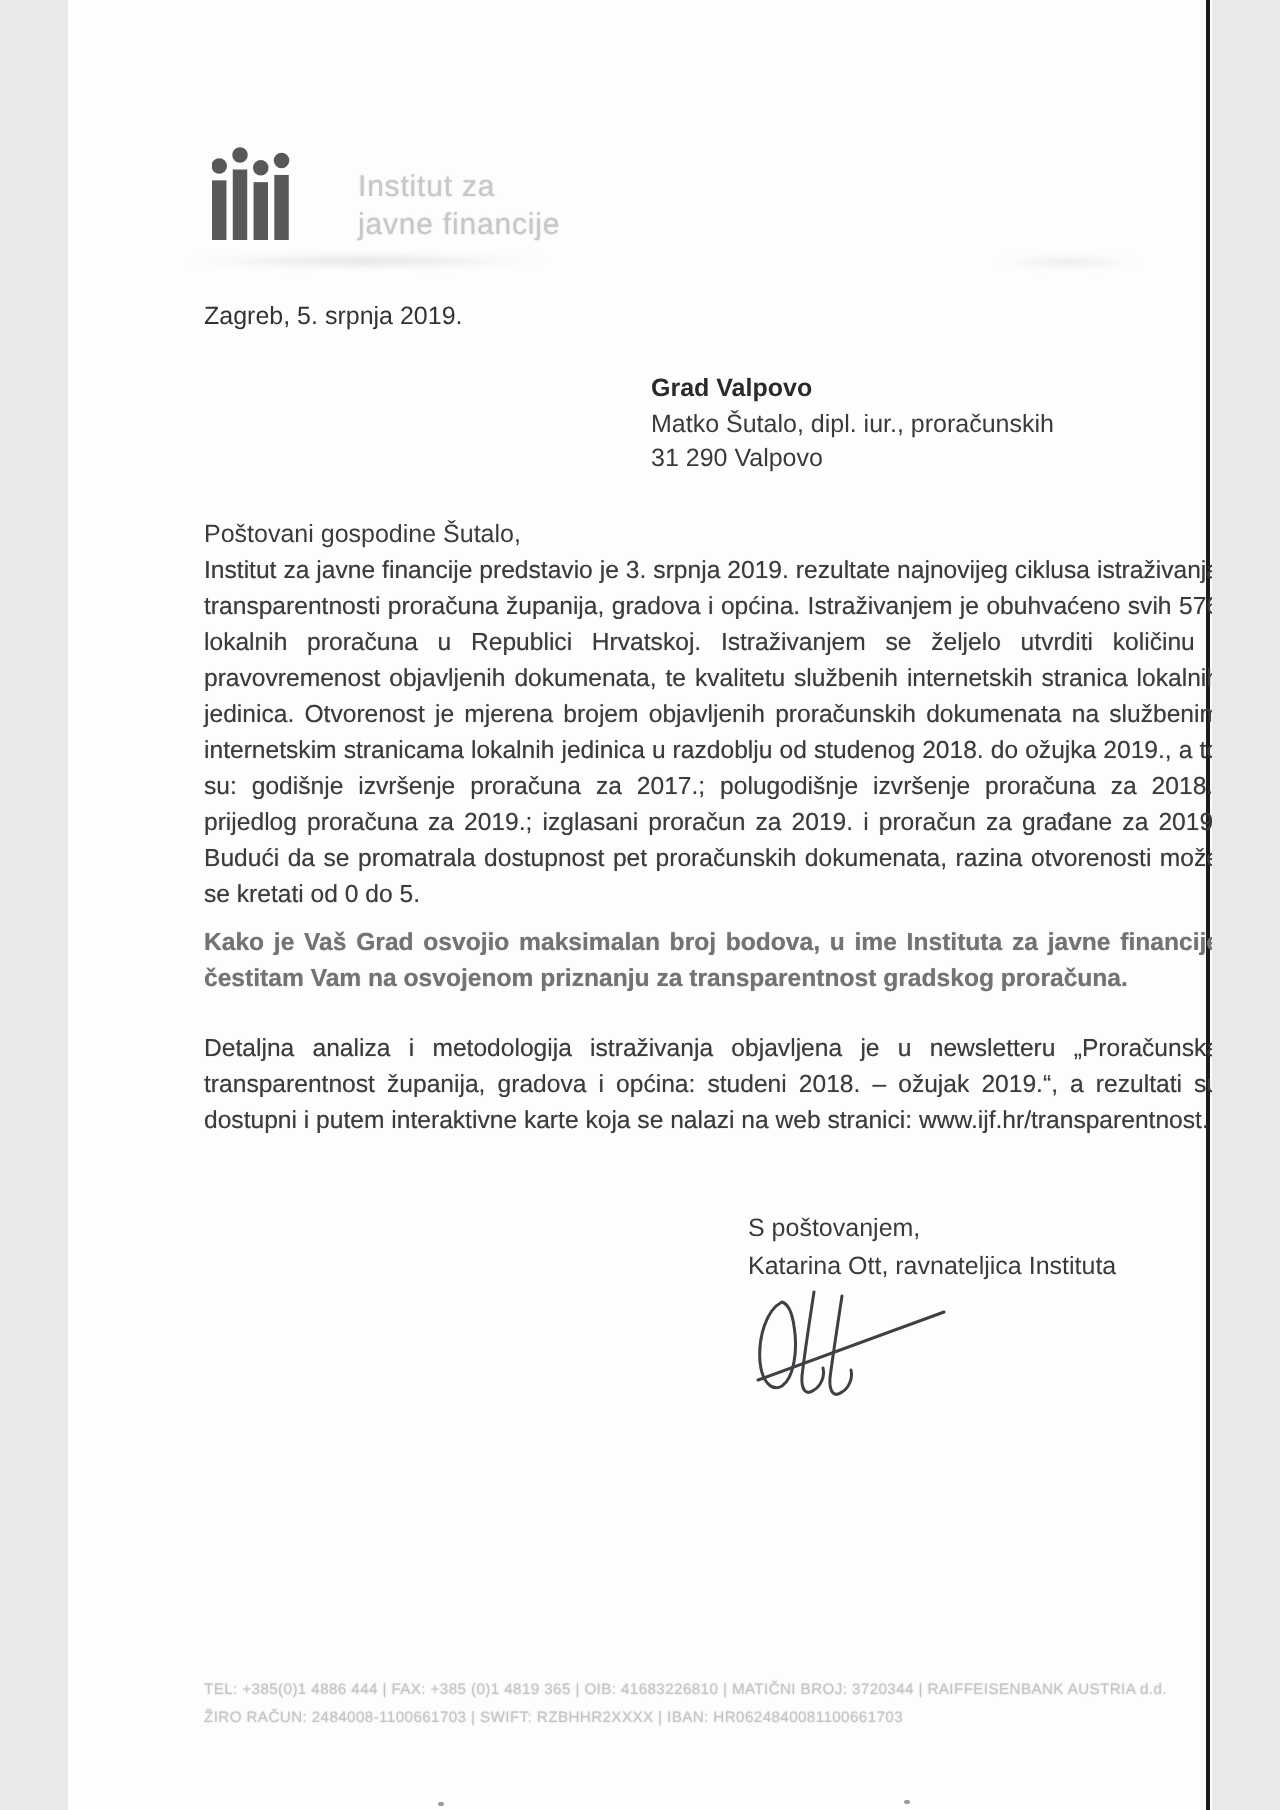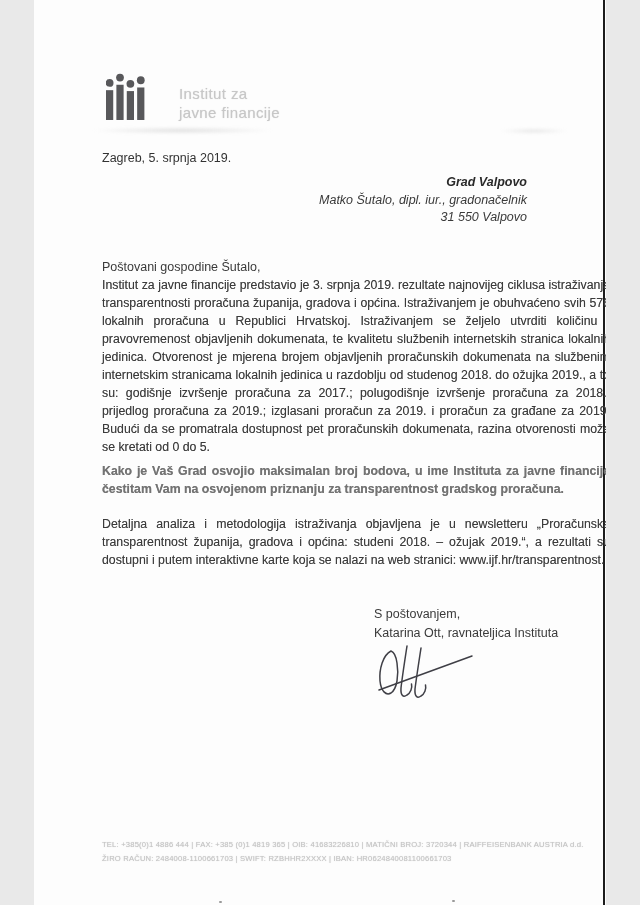--- a/index.html
+++ b/index.html
@@ -38,23 +38,23 @@
     position: absolute; left: 465px; top: 128px;
     width: 70px; height: 6px;
     background: radial-gradient(ellipse at center, rgba(180,180,180,0.3), rgba(180,180,180,0) 70%);
     filter: blur(1.5px);
   }
   .date-line {
     position: absolute; left: 68px; top: 151px;
     font-size: 12.5px; color: #333;
   }
   .recipient {
-    position: absolute; right: 79px; top: 174px;
-    text-align: right;
-    font-size: 12.5px; line-height: 17.5px; color: #3a3a3a; font-style: italic;
+    position: absolute; right: 79px; top: 186px;
+    text-align: left;
+    font-size: 12.5px; line-height: 17.5px; color: #3a3a3a;
   }
   .recipient .r-bold { font-weight: 700; color: #2a2a2a; }
   .salutation {
     position: absolute; left: 68px; top: 260px;
     font-size: 12.5px; color: #3a3a3a;
   }
   .body-par {
     position: absolute; left: 68px; width: 508px;
     margin: 0;
     font-size: 12.3px; line-height: 18px;
@@ -103,22 +103,22 @@
     <div>Institut za</div>
     <div>javne financije</div>
   </div>
   <div class="smudge-1"></div>
   <div class="smudge-2"></div>
 
   <div class="date-line">Zagreb, 5. srpnja 2019.</div>
 
   <div class="recipient">
     <div class="r-bold">Grad Valpovo</div>
-    <div>Matko Šutalo, dipl. iur., gradonačelnik</div>
-    <div>31 550 Valpovo</div>
+    <div>Matko Šutalo, dipl. iur., proračunskih</div>
+    <div>31 290 Valpovo</div>
   </div>
 
   <div class="salutation">Poštovani gospodine Šutalo,</div>
 
   <p class="body-par p1">Institut za javne financije predstavio je 3. srpnja 2019. rezultate najnovijeg ciklusa istraživanja transparentnosti proračuna županija, gradova i općina. Istraživanjem je obuhvaćeno svih 576 lokalnih proračuna u Republici Hrvatskoj. Istraživanjem se željelo utvrditi količinu i pravovremenost objavljenih dokumenata, te kvalitetu službenih internetskih stranica lokalnih jedinica. Otvorenost je mjerena brojem objavljenih proračunskih dokumenata na službenim internetskim stranicama lokalnih jedinica u razdoblju od studenog 2018. do ožujka 2019., a to su: godišnje izvršenje proračuna za 2017.; polugodišnje izvršenje proračuna za 2018.; prijedlog proračuna za 2019.; izglasani proračun za 2019. i proračun za građane za 2019. Budući da se promatrala dostupnost pet proračunskih dokumenata, razina otvorenosti može se kretati od 0 do 5.</p>
   <p class="body-par p2">Kako je Vaš Grad osvojio maksimalan broj bodova, u ime Instituta za javne financije čestitam Vam na osvojenom priznanju za transparentnost gradskog proračuna.</p>
   <p class="body-par p3">Detaljna analiza i metodologija istraživanja objavljena je u newsletteru „Proračunska transparentnost županija, gradova i općina: studeni 2018. – ožujak 2019.“, a rezultati su dostupni i putem interaktivne karte koja se nalazi na web stranici: www.ijf.hr/transparentnost.</p>
 
   <div class="closing">
     <div>S poštovanjem,</div>

